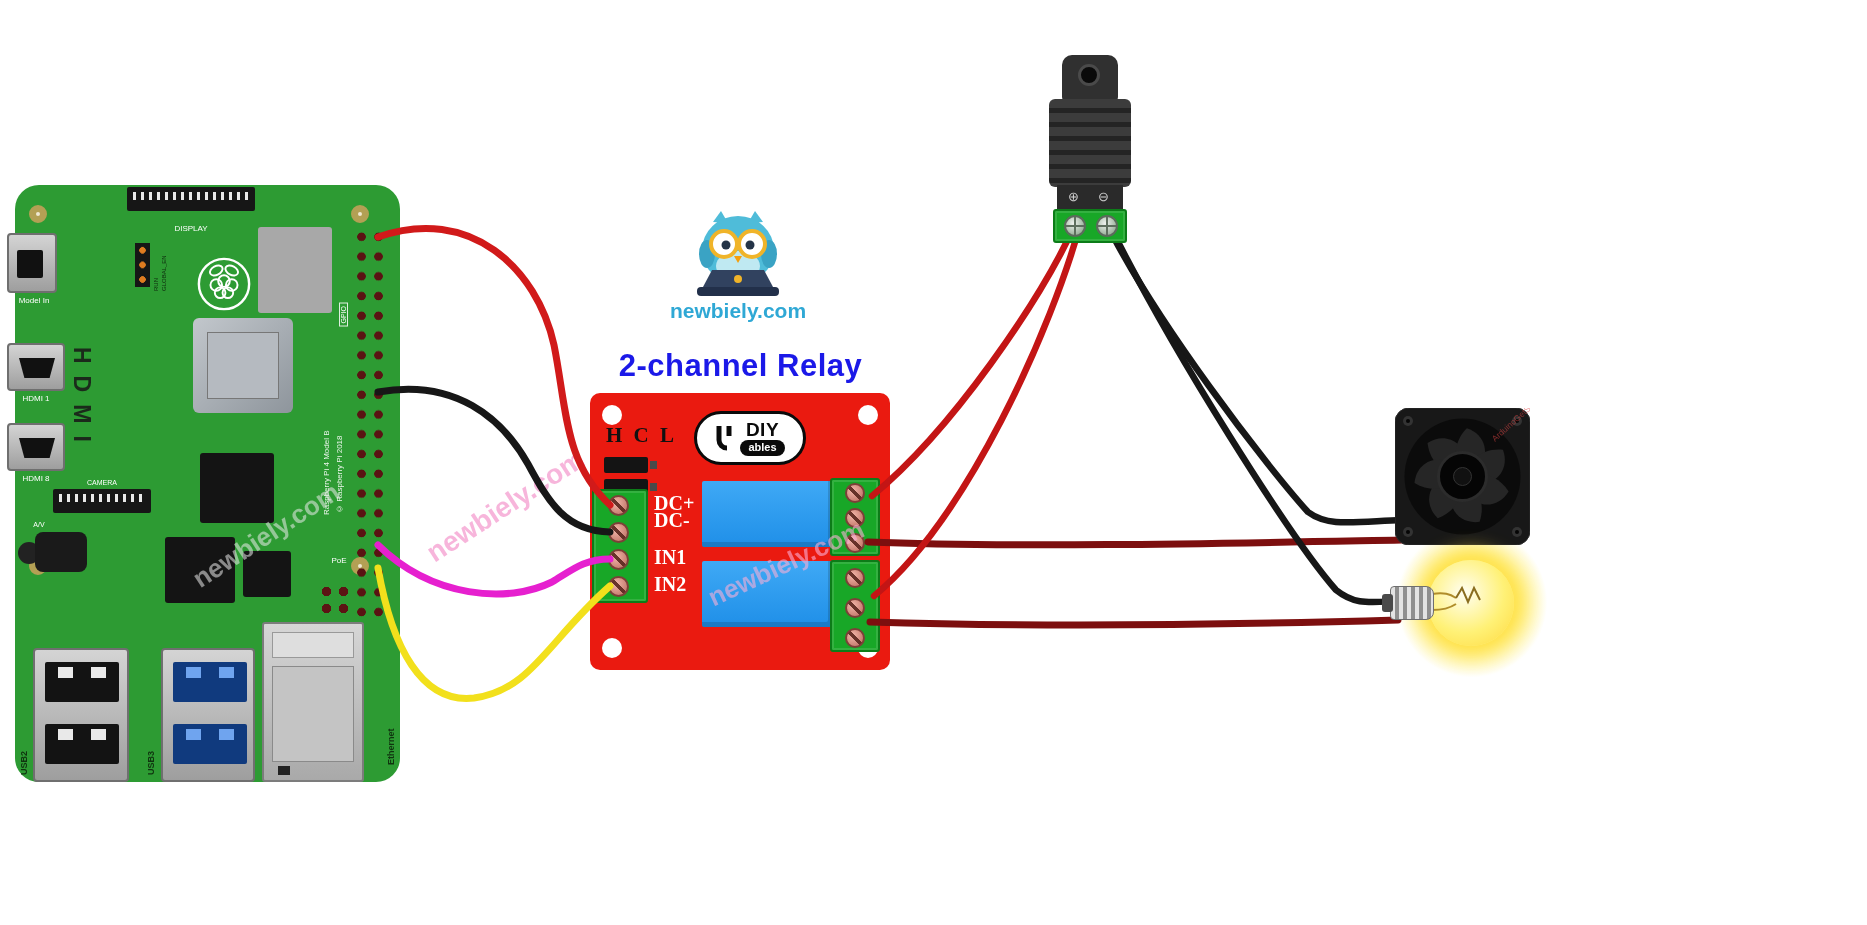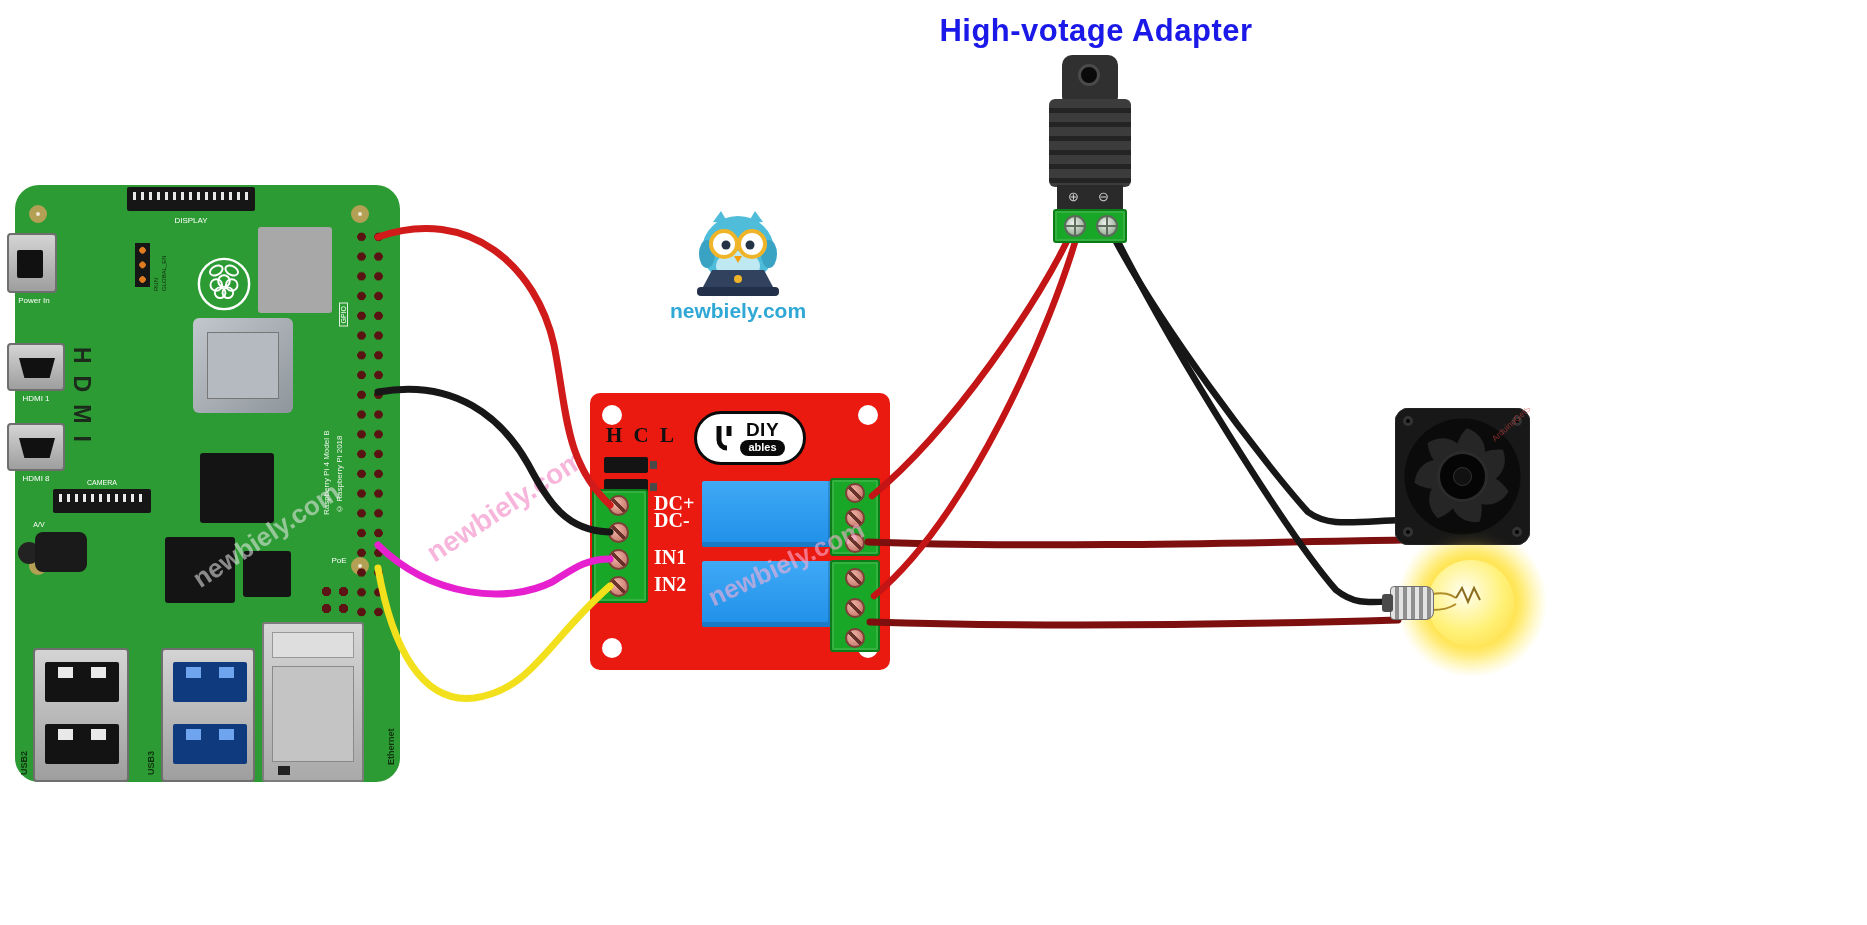--- a/index.html
+++ b/index.html
@@ -94,26 +94,26 @@
 
   <div class="abs pi-board">
     <div class="pi-hole" style="left:14px;top:20px;"></div>
     <div class="pi-hole" style="left:336px;top:20px;"></div>
     <div class="pi-hole" style="left:14px;top:372px;"></div>
     <div class="pi-hole" style="left:336px;top:372px;"></div>
 
     <div class="abs silver" style="left:-8px;top:48px;width:50px;height:60px;">
       <div class="abs" style="left:8px;top:15px;width:26px;height:28px;background:#111;border-radius:2px;"></div>
     </div>
-    <div class="lbl" style="left:-6px;top:112px;width:50px;">Power In</div>
+    <div class="lbl" style="left:-6px;top:112px;width:50px;">Model In</div>
 
     <div class="stripe-conn" style="left:112px;top:2px;width:128px;height:24px;">
       <div class="stripes"></div>
     </div>
-    <div class="lbl" style="left:112px;top:32px;width:128px;">DISPLAY</div>
+    <div class="lbl" style="left:112px;top:40px;width:128px;">DISPLAY</div>
 
     <div class="abs" style="left:120px;top:58px;width:15px;height:44px;background:#161616;
          background-image:radial-gradient(circle at 7.5px 7.3px,#e07c20 3px,transparent 3.5px);background-size:15px 14.6px;"></div>
     <div class="abs" style="left:138px;top:56px;height:50px;display:flex;gap:2px;">
       <span class="vtext" style="font-size:6px;color:#0d2a0d;">RUN</span>
       <span class="vtext" style="font-size:6px;color:#0d2a0d;">GLOBAL_EN</span>
     </div>
 
     <svg class="abs" style="left:180px;top:70px;" width="58" height="58" viewBox="0 0 60 60">
       <circle cx="30" cy="30" r="26" fill="none" stroke="#fff" stroke-width="2.5"></circle>
@@ -330,15 +330,15 @@
     <line x1="52" y1="33" x2="58" y2="33" stroke="#f0b429" stroke-width="4"></line>
     <circle cx="43" cy="37" r="4.5" fill="#243447"></circle>
     <circle cx="67" cy="37" r="4.5" fill="#243447"></circle>
     <path d="M51 48 L59 48 L55 55 Z" fill="#f59e0b"></path>
     <path d="M20 79 L90 79 L81 62 L29 62 Z" fill="#31425f"></path>
     <circle cx="55" cy="71" r="4" fill="#f0b429"></circle>
     <rect x="14" y="79" width="82" height="9" rx="4" fill="#22304a"></rect>
   </svg>
   <div class="logo-text">newbiely.com</div>
 
-  <div class="title" style="left:912px;top:13px;width:368px;">High-votage Adapter</div>
+  <div class="title" style="left:593px;top:348px;width:295px;">2-channel Relay</div>
 
 </div>
 
 </body></html>

